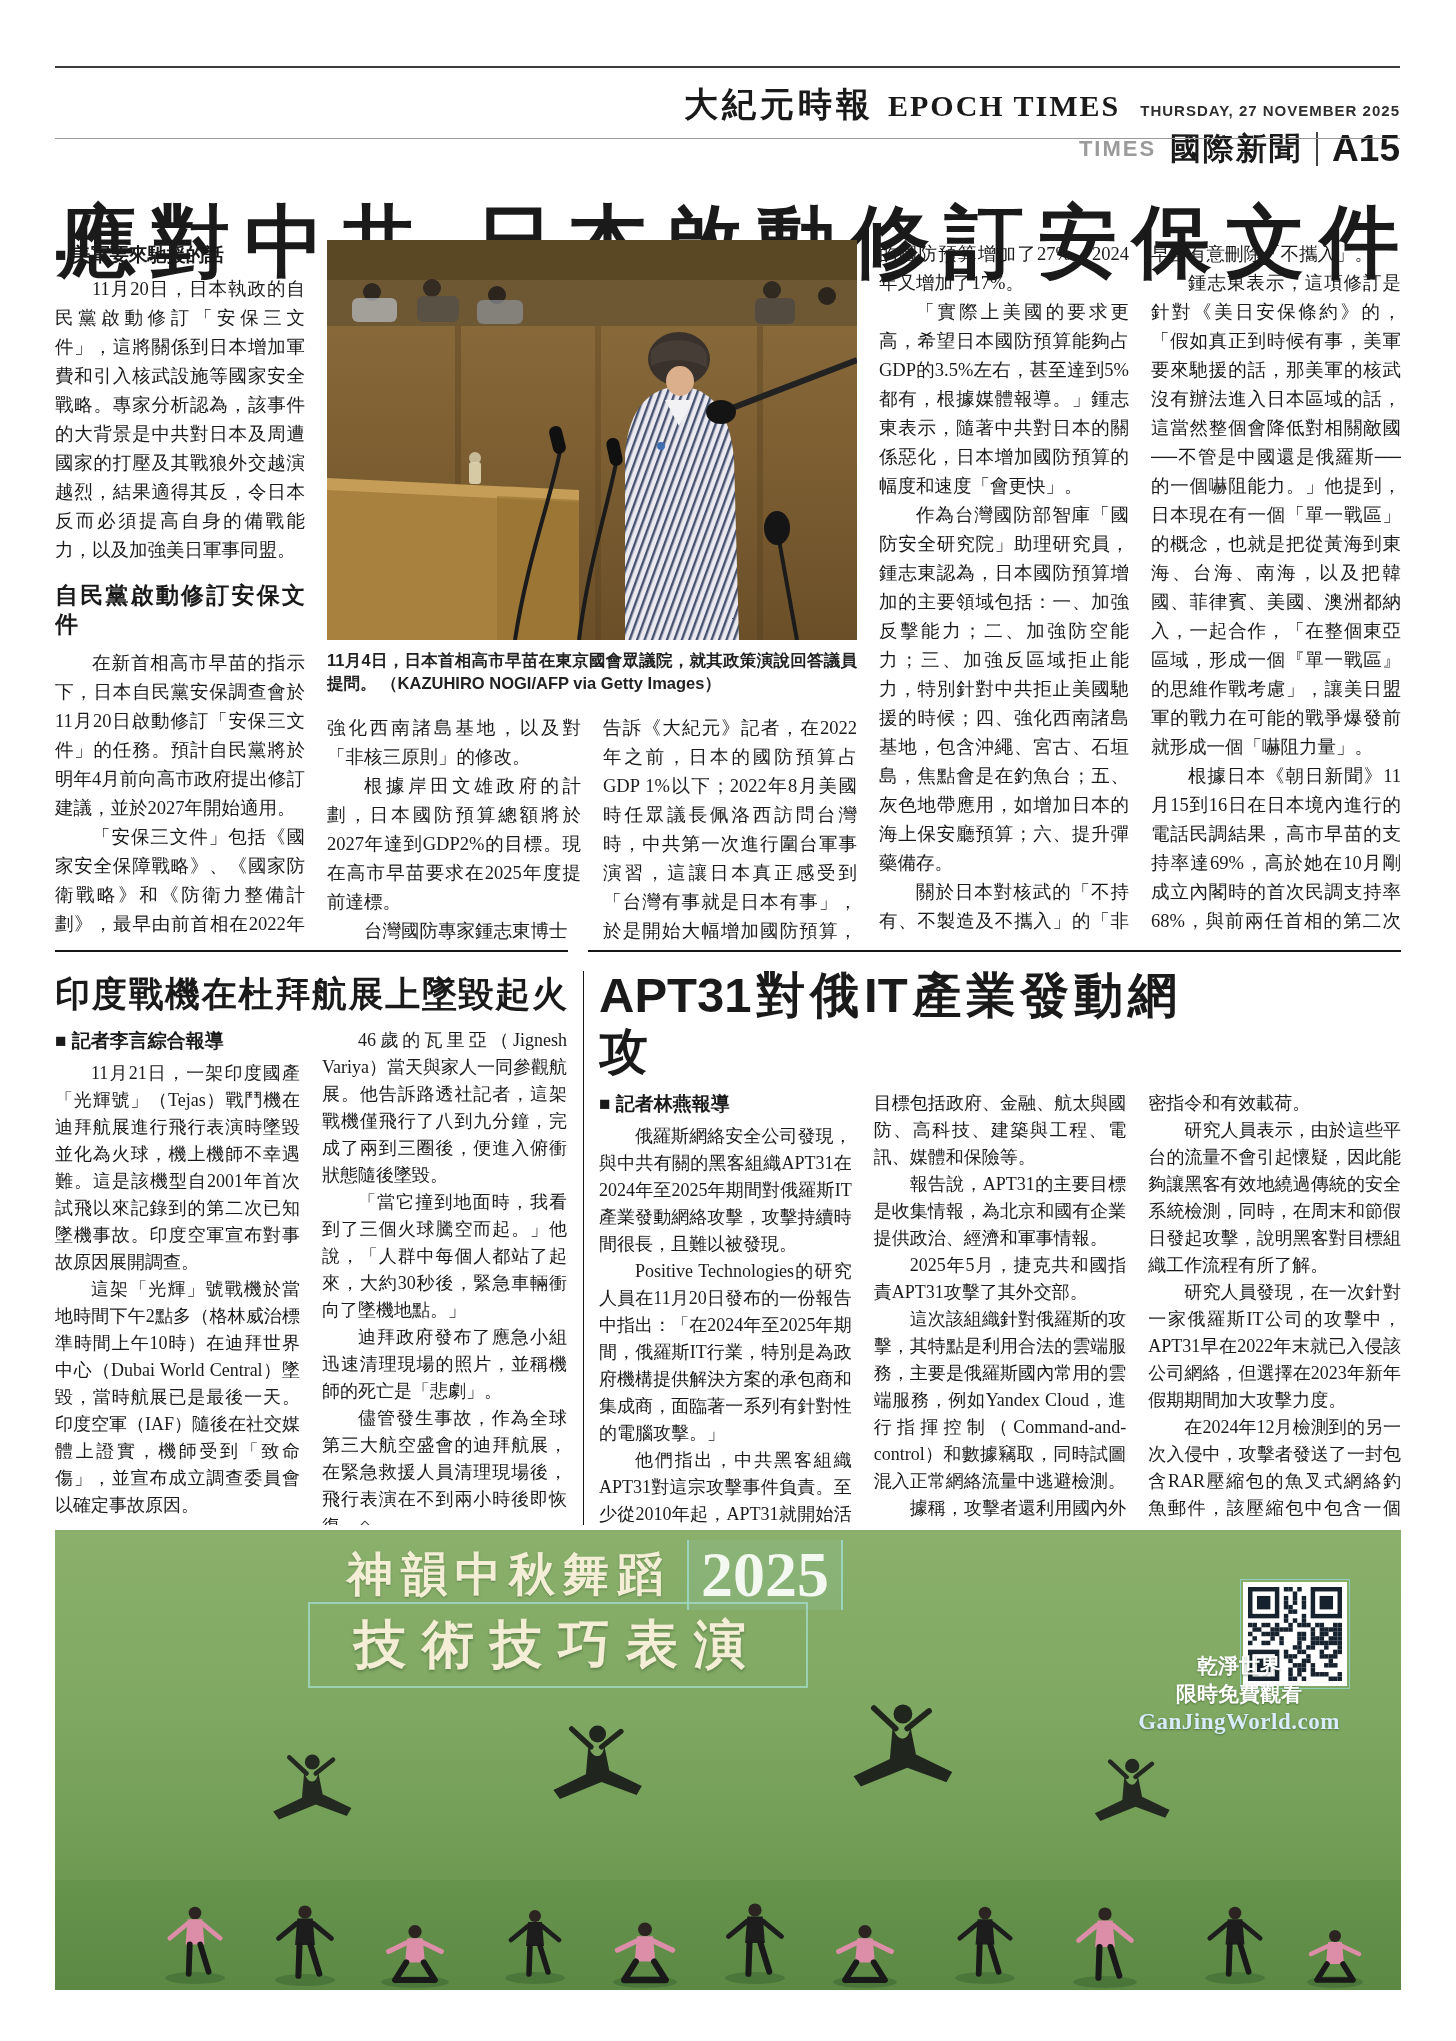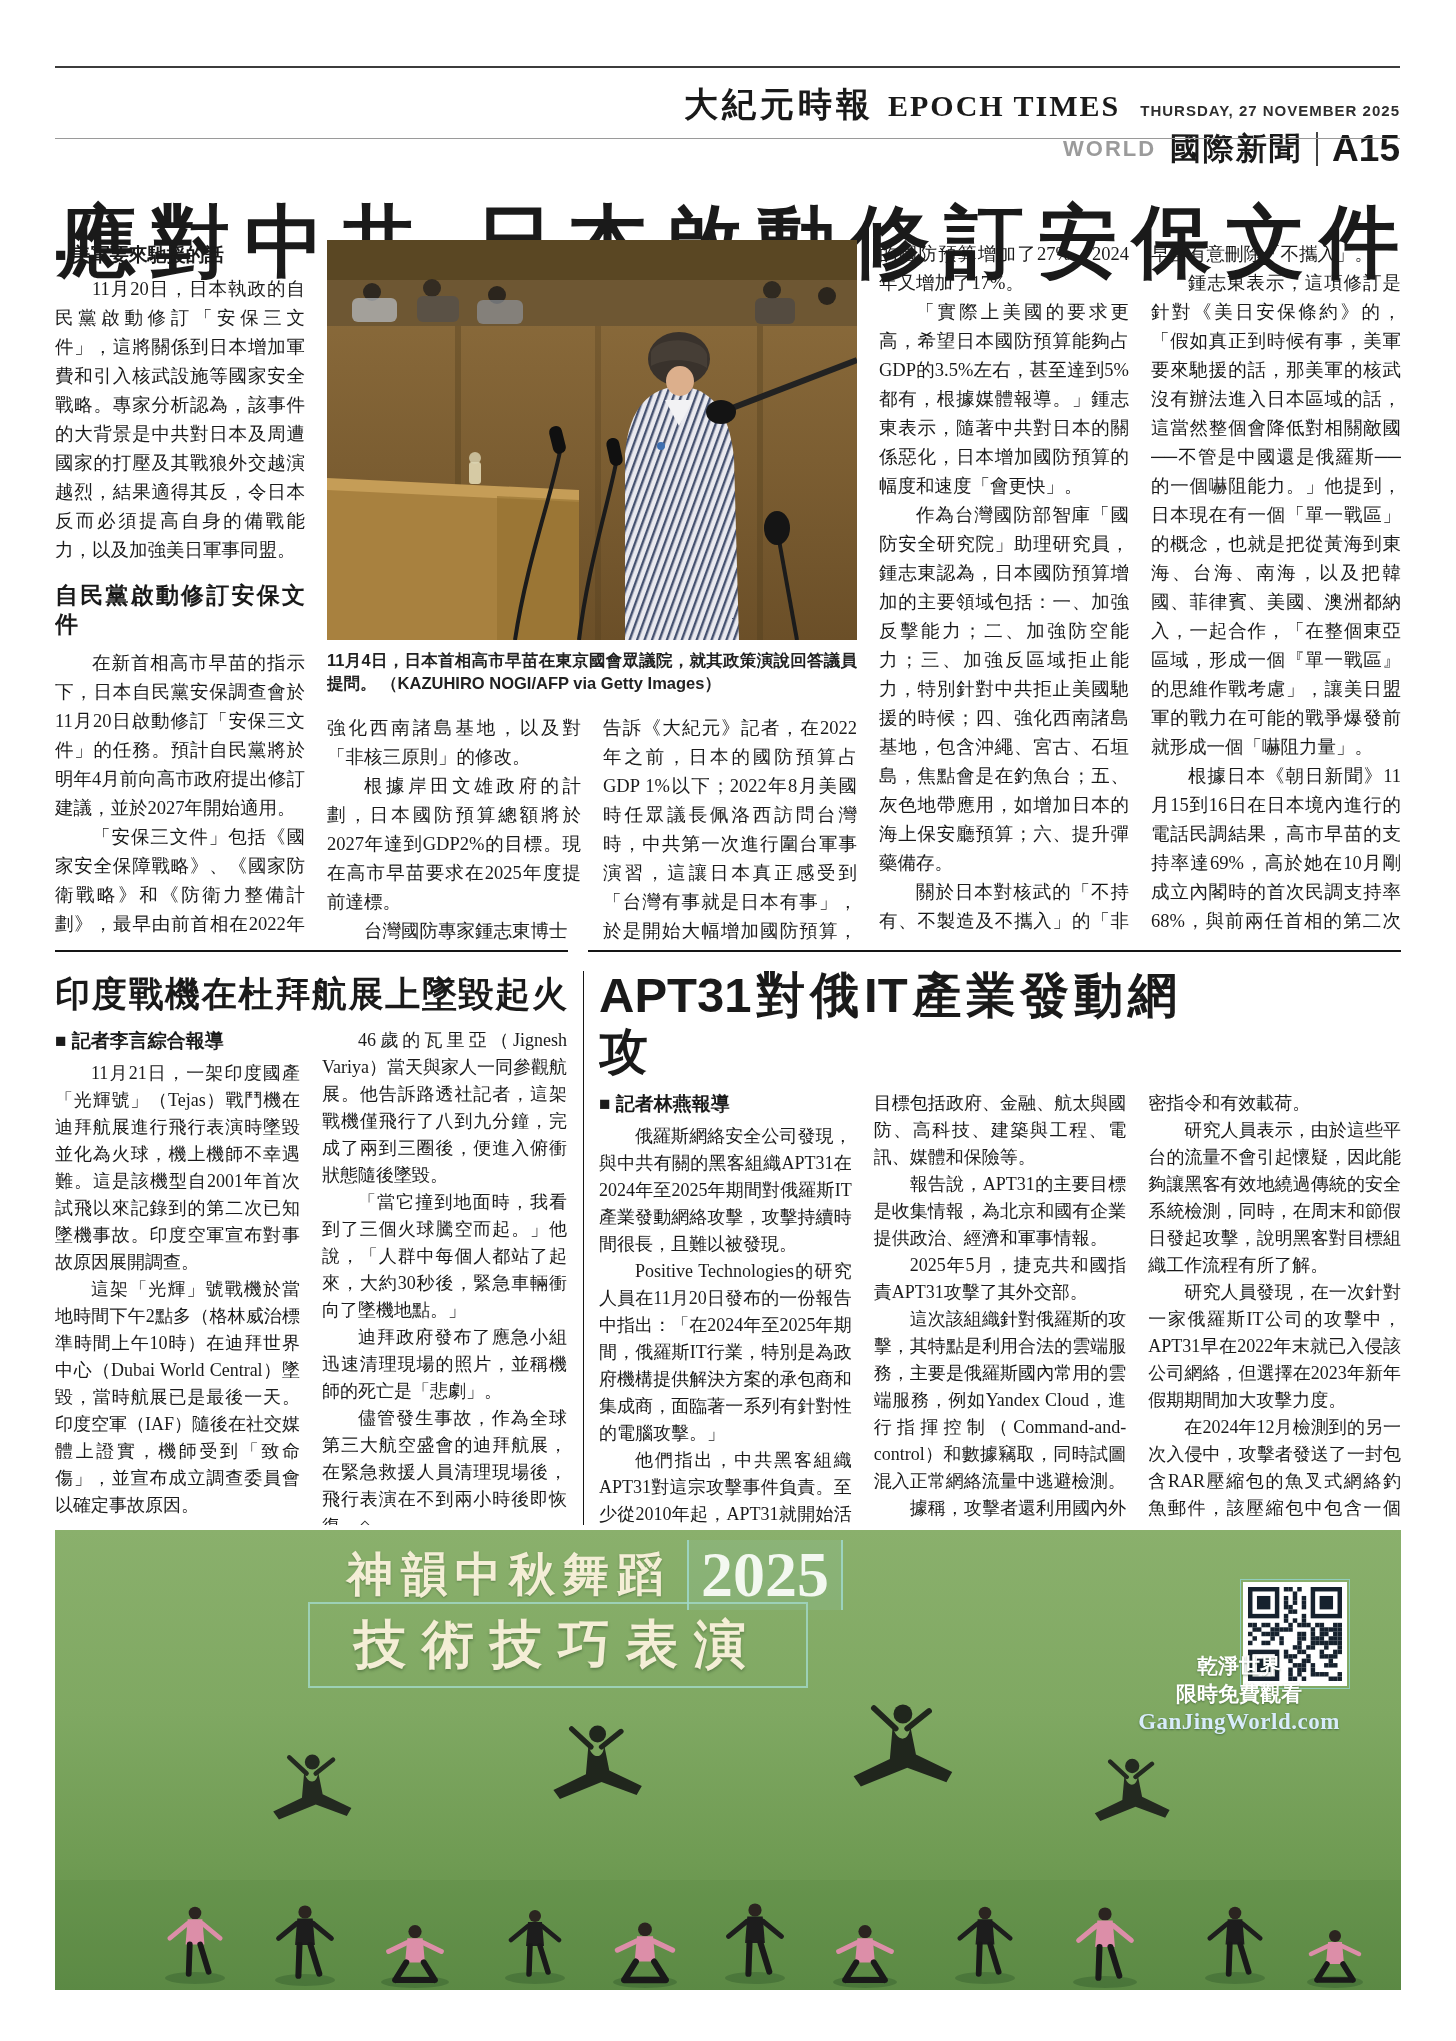--- a/index.html
+++ b/index.html
@@ -89,21 +89,21 @@
 </head>
 <body>
 
 <header class="abs masthead">
   <div class="mh-left">
     <span class="logo-cn">大紀元時報</span>
     <span class="logo-en">EPOCH TIMES</span>
     <span class="mh-date">THURSDAY, 27 NOVEMBER 2025</span>
   </div>
   <div class="mh-right">
-    <span class="sec-en">WORLD</span>
+    <span class="sec-en">TIMES</span>
     <span class="sec-cn">國際新聞</span>
     <span class="mh-bar"></span>
     <span class="page-no">A15</span>
   </div>
 </header>
 <div class="abs mh-rule"></div>
 
 <h1 class="abs headline1">應對中共 日本啟動修訂安保文件</h1>
 
 <section class="abs art1">

